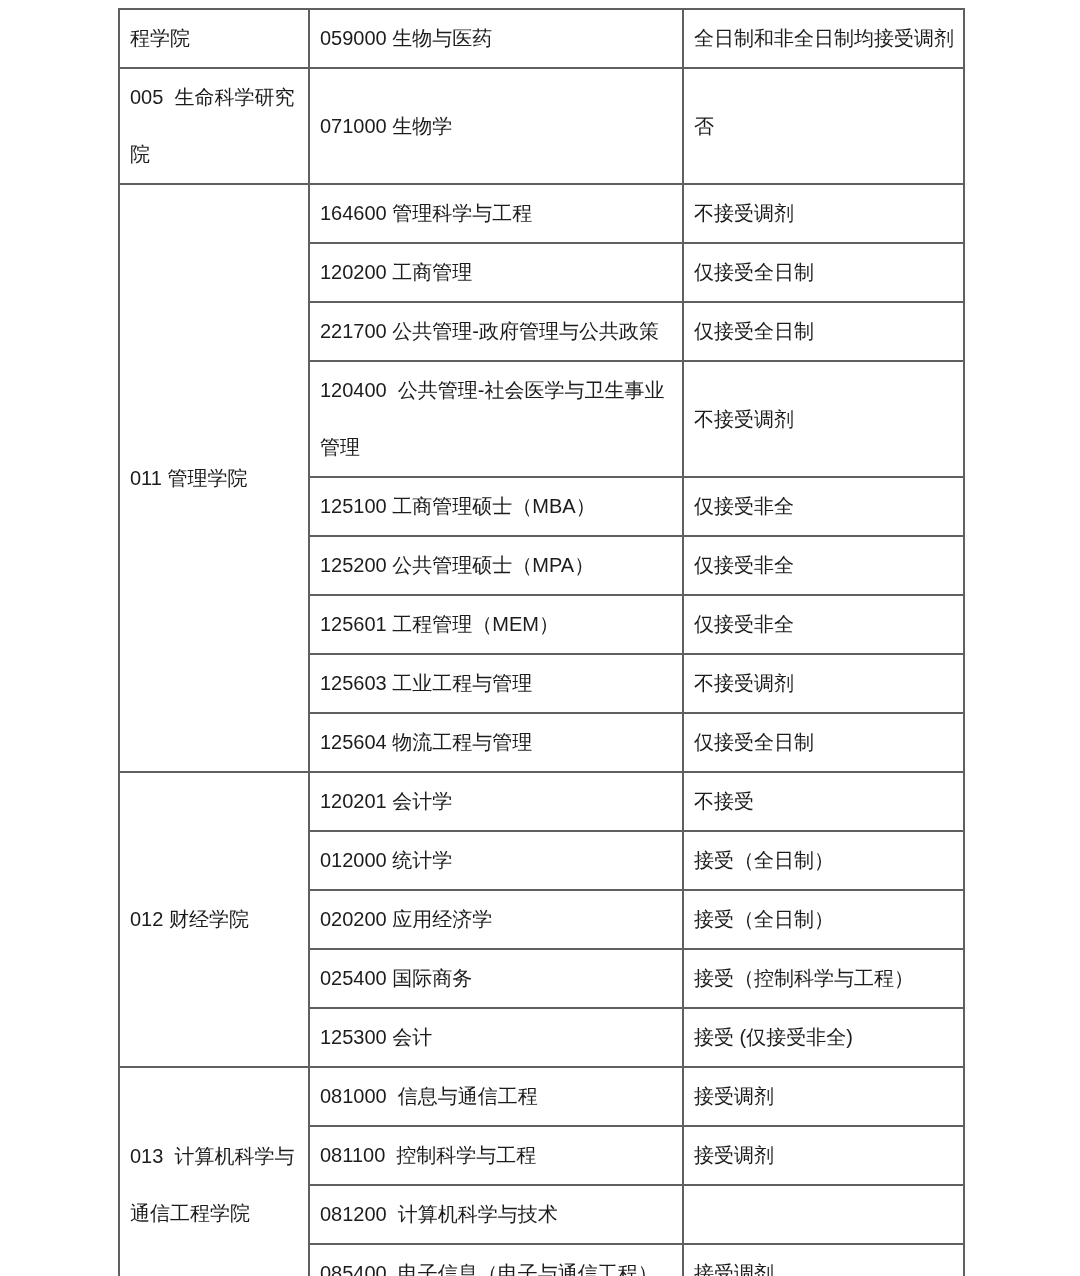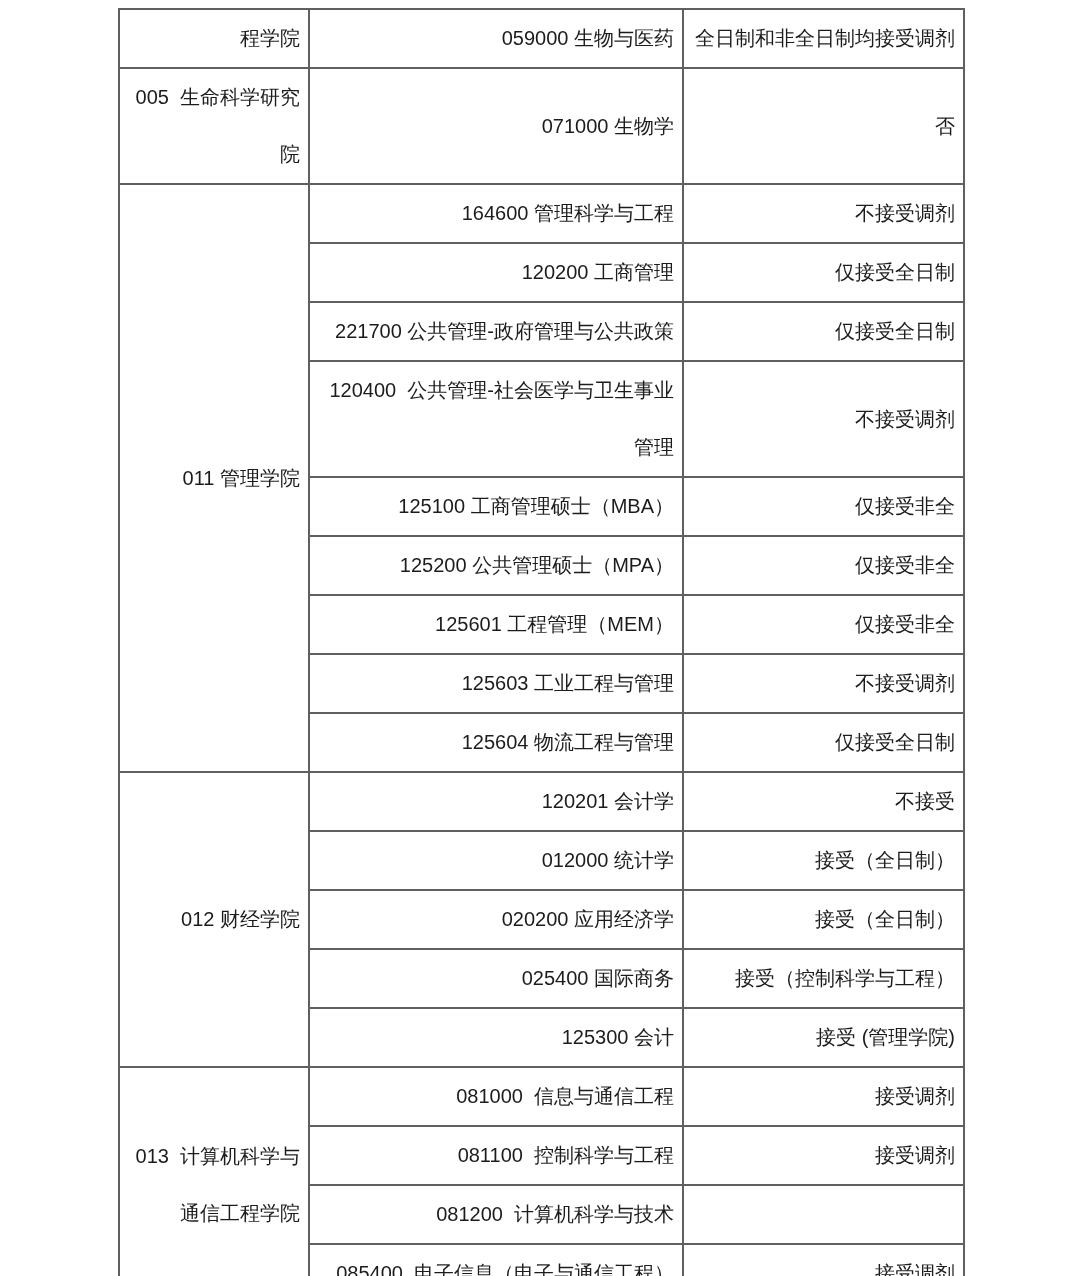--- a/index.html
+++ b/index.html
@@ -25,21 +25,20 @@
   }
   table.adm td {
     border: 2px solid #606060;
     vertical-align: middle;
     font-size: 20px;
     line-height: 57px;
     padding: 0 8px 0 10px;
     white-space: pre-wrap;
     word-break: break-all;
     overflow: hidden;
-    text-align: right;
   }
   col.c1 { width: 190px; }
   col.c2 { width: 374px; }
   col.c3 { width: 281px; }
   tr { height: 57px; }
   tr.rA { height: 54px; }
   tr.rB { height: 116px; }
   tr.tall { height: 115px; }
   tr.r58 { height: 58px; }
 </style>
@@ -116,21 +115,21 @@
     <tr class="r58">
       <td>020200 应用经济学</td>
       <td>接受（全日制）</td>
     </tr>
     <tr class="r58">
       <td>025400 国际商务</td>
       <td>接受（控制科学与工程）</td>
     </tr>
     <tr class="r58">
       <td>125300 会计</td>
-      <td>接受 (管理学院)</td>
+      <td>接受 (仅接受非全)</td>
     </tr>
 
     <tr>
       <td rowspan="4">013  计算机科学与通信工程学院</td>
       <td>081000  信息与通信工程</td>
       <td>接受调剂</td>
     </tr>
     <tr>
       <td>081100  控制科学与工程</td>
       <td>接受调剂</td>

